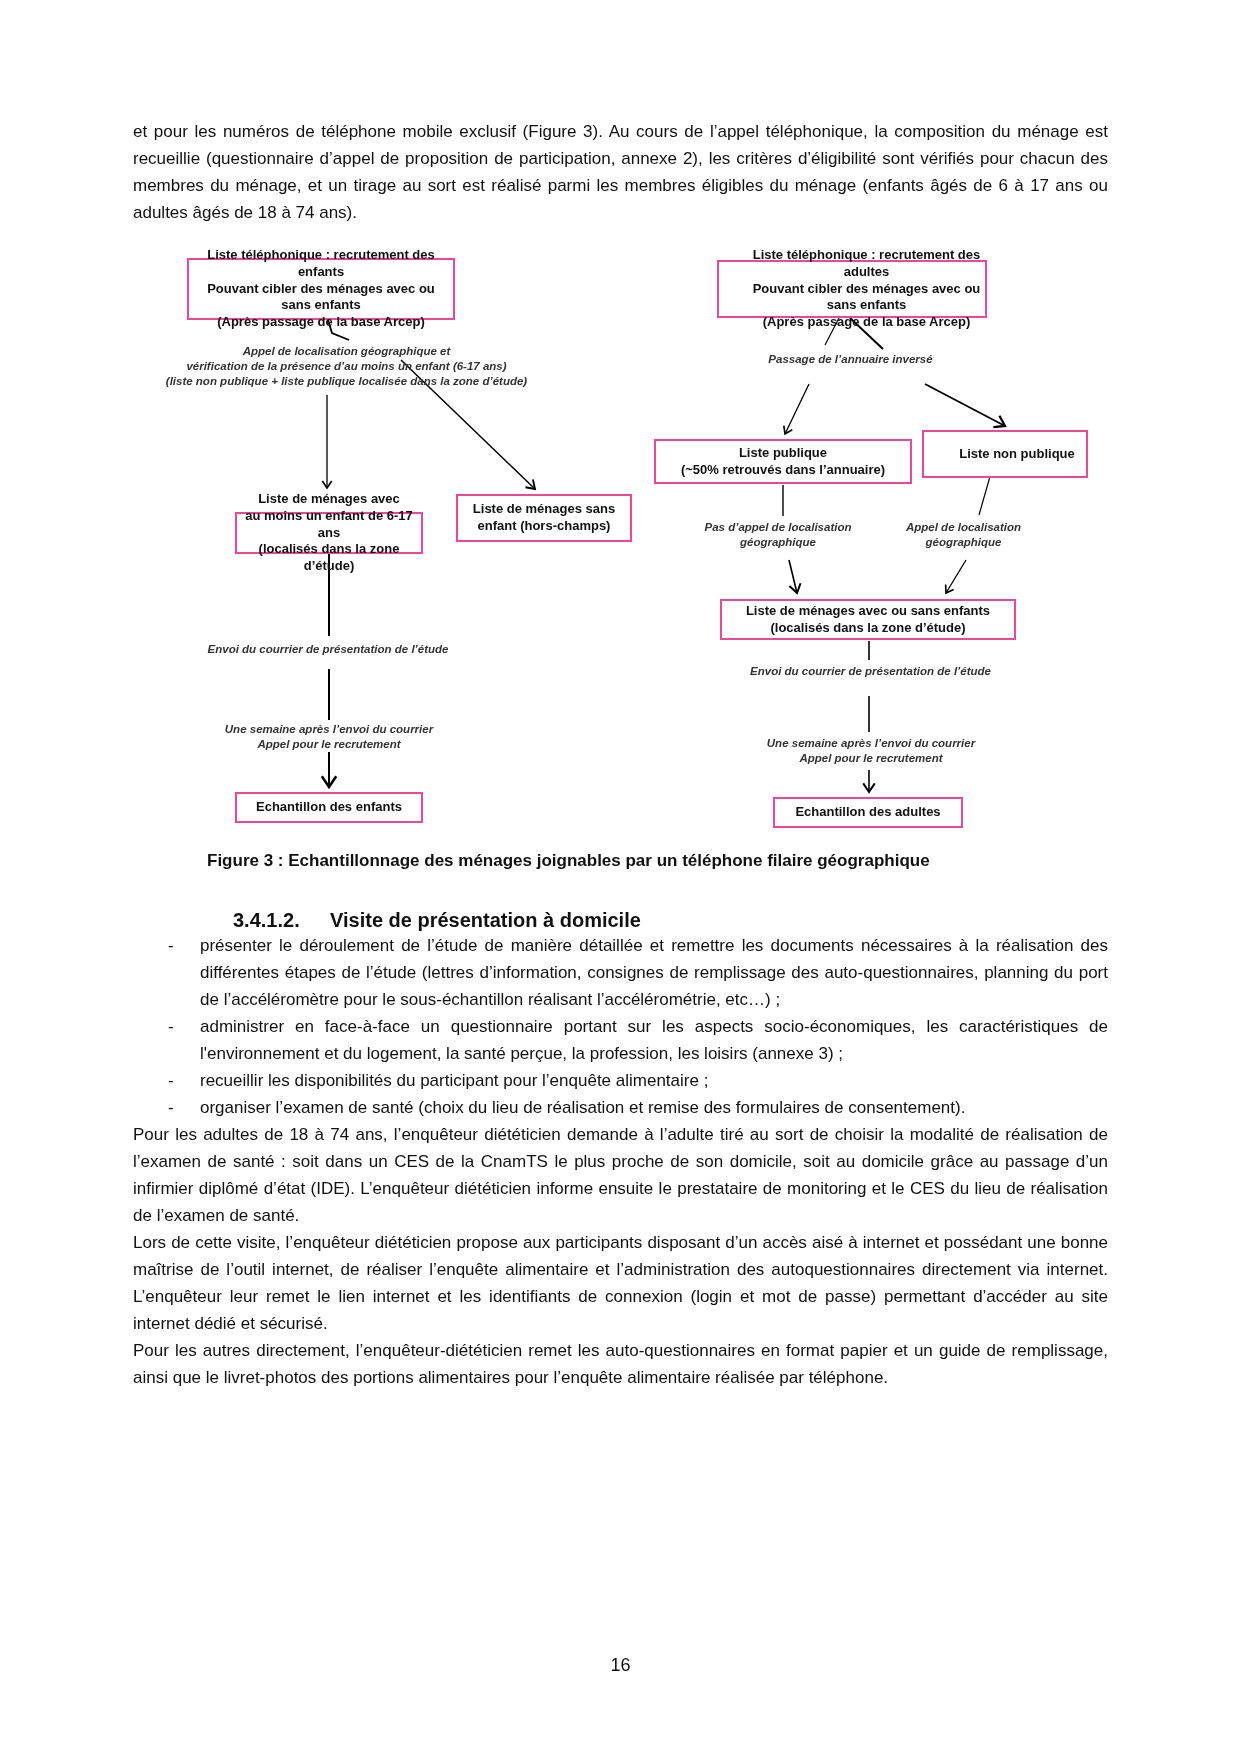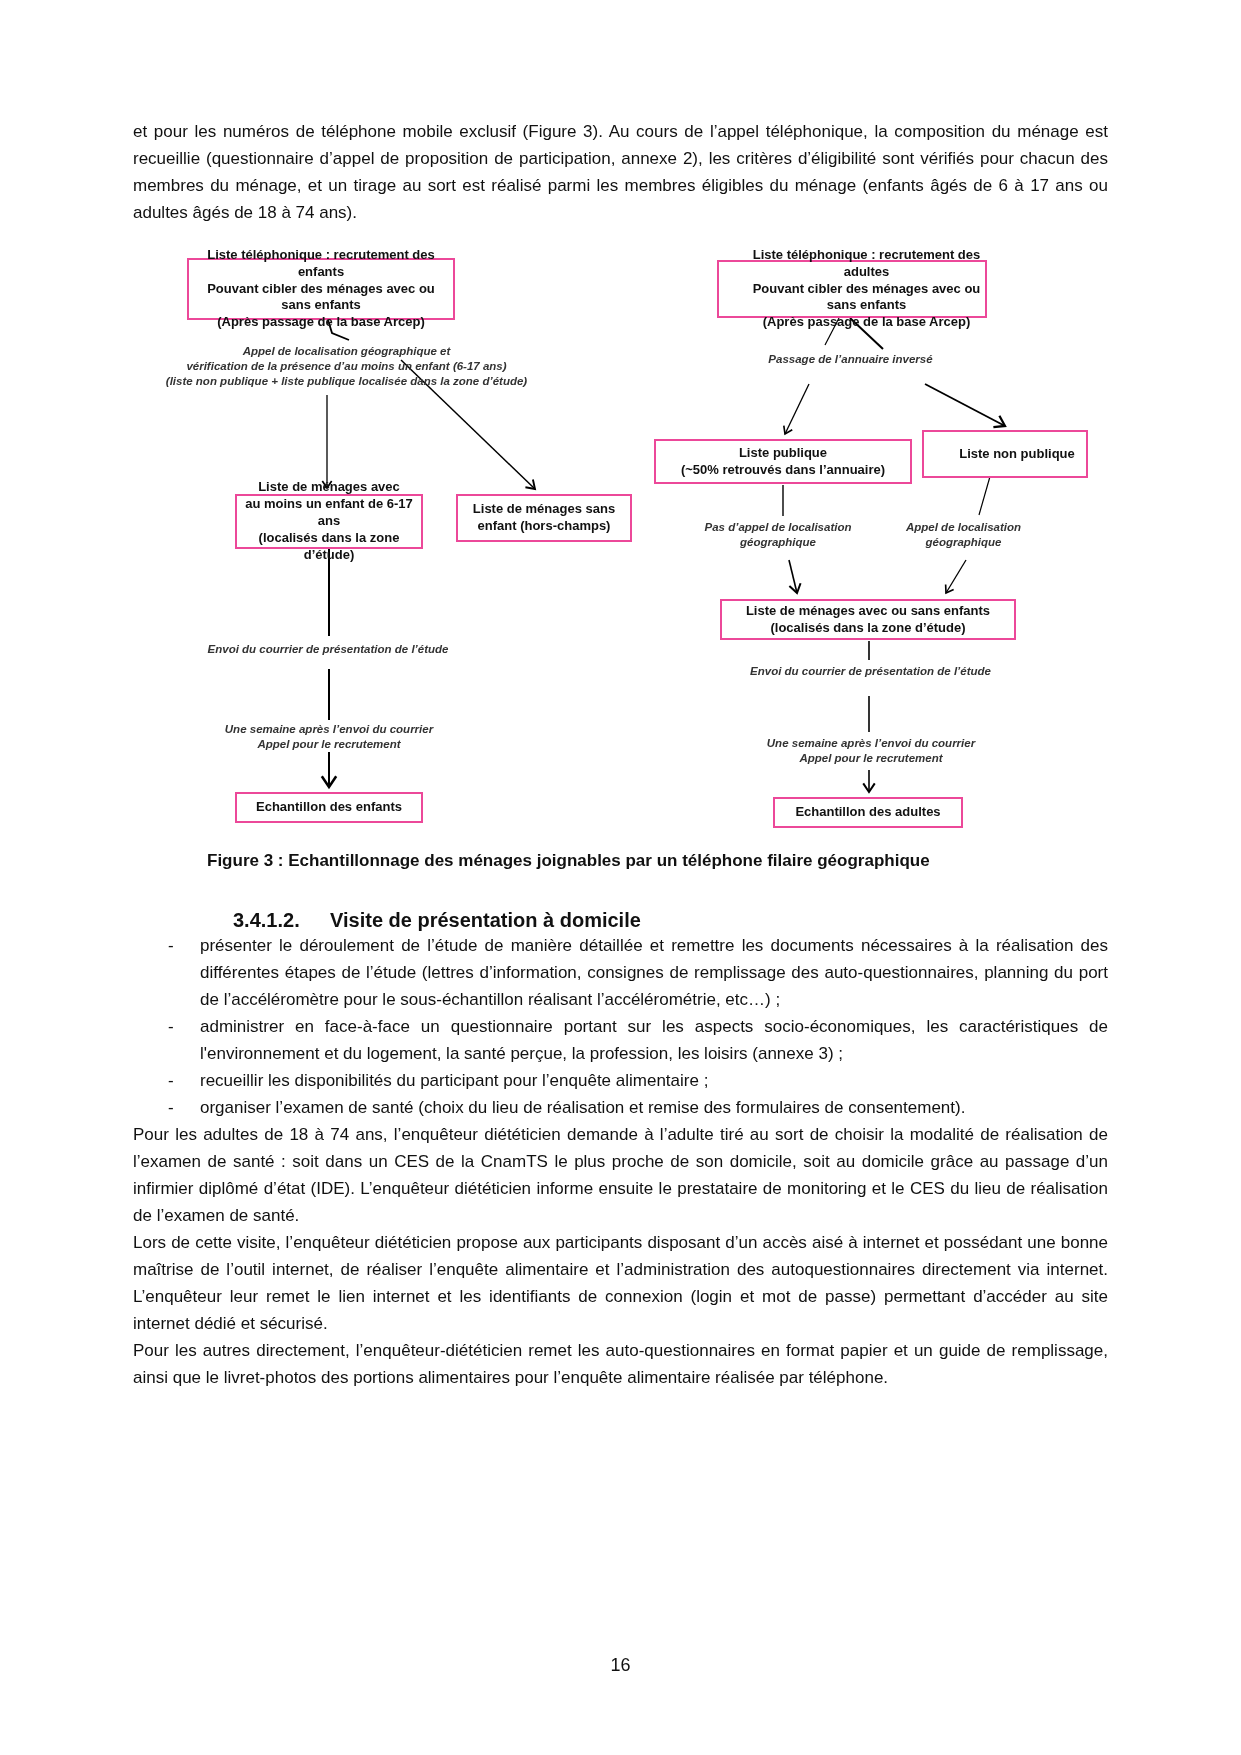--- a/index.html
+++ b/index.html
@@ -18,21 +18,21 @@
     display:flex; align-items:center; justify-content:center;
     font-weight:bold; font-size:13px; line-height:1.3; text-align:center; white-space:pre-line;
     padding:2px 4px;
   }
   .flow-label {
     position:absolute; font-weight:bold; font-style:italic; font-size:11.5px;
     line-height:1.3; color:#333; text-align:center; white-space:pre-line;
   }
   
   .b-l1 { left:54px;  top:26px;  width:268px; height:62px; }
-  .b-l2 { left:102px; top:262px; width:188px; height:55px; }
+  .b-l2 { left:102px; top:280px; width:188px; height:42px; }
   .b-l3 { left:323px; top:262px; width:176px; height:48px; }
   .b-l4 { left:102px; top:560px; width:188px; height:31px; }
   .b-r1 { left:584px; top:28px;  width:270px; height:58px;padding-left:33px; }
   .b-r2 { left:521px; top:207px; width:258px; height:45px; }
   .b-r3 { left:789px; top:198px; width:166px; height:48px;padding-left:28px; }
   .b-r4 { left:587px; top:367px; width:296px; height:41px; }
   .b-r5 { left:640px; top:565px; width:190px; height:31px; }
   
   .t-l1 { left:30px;  top:112px; width:367px; }
   .t-l2 { left:40px;  top:410px; width:310px; }

